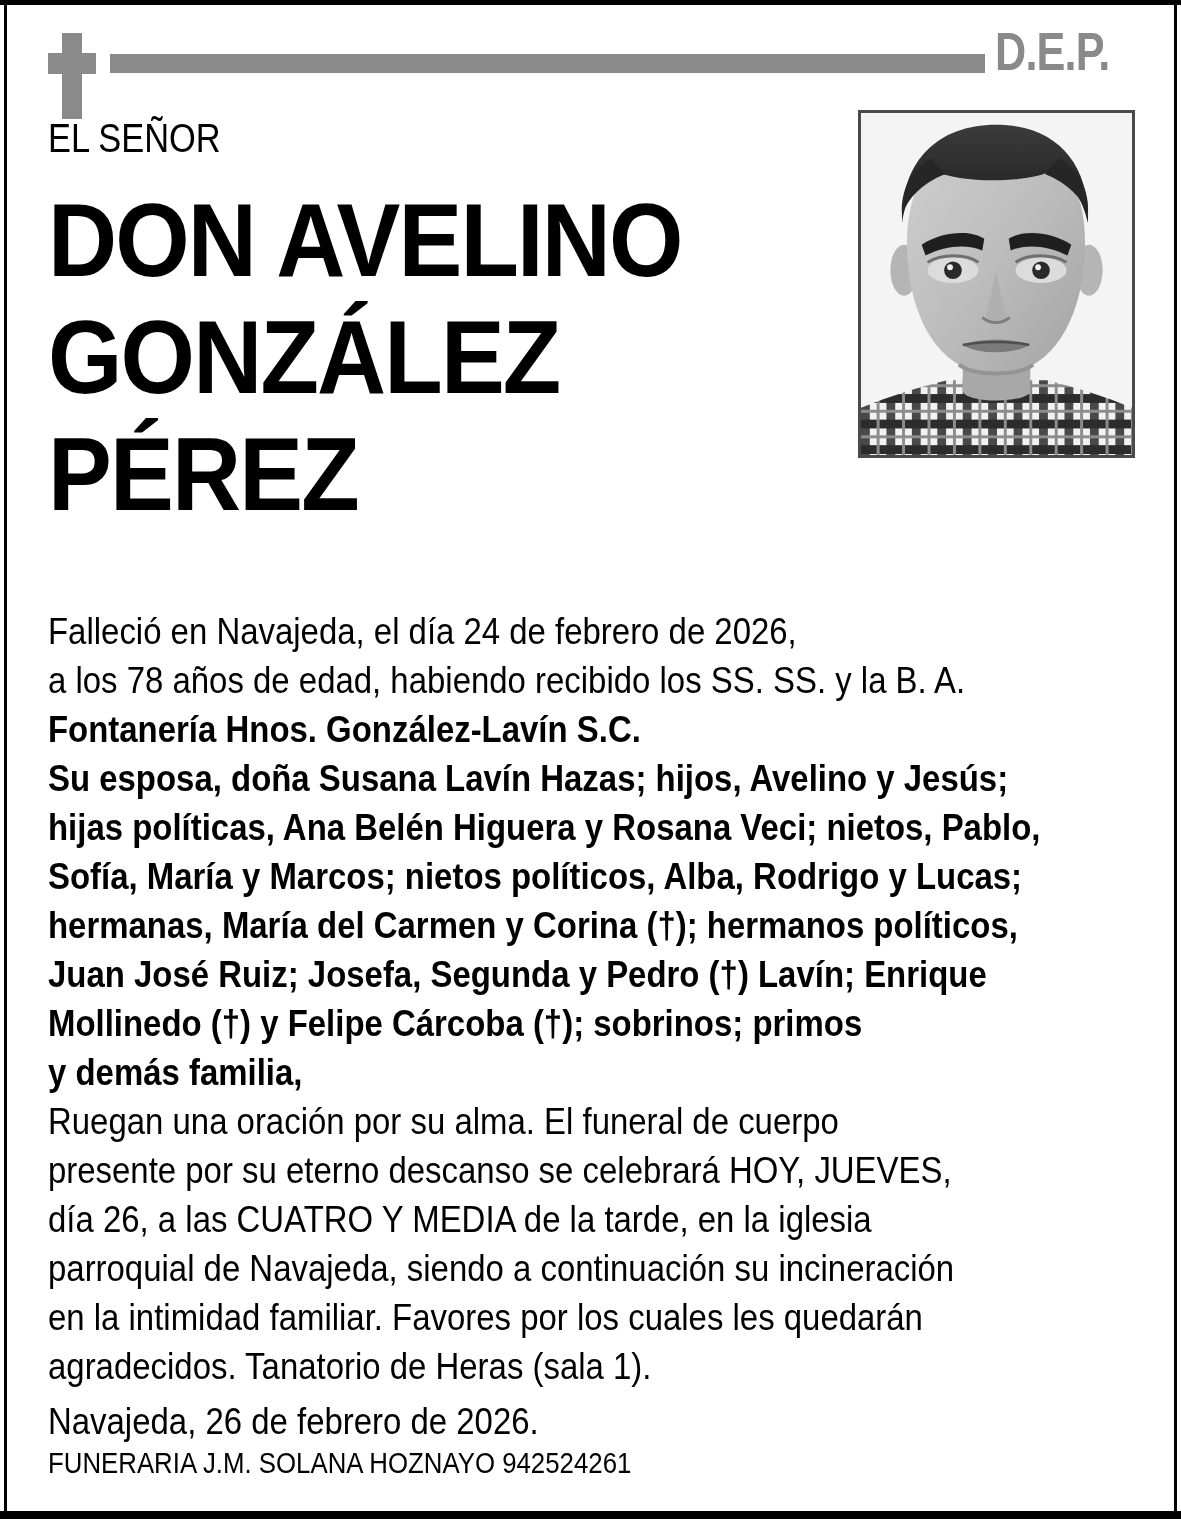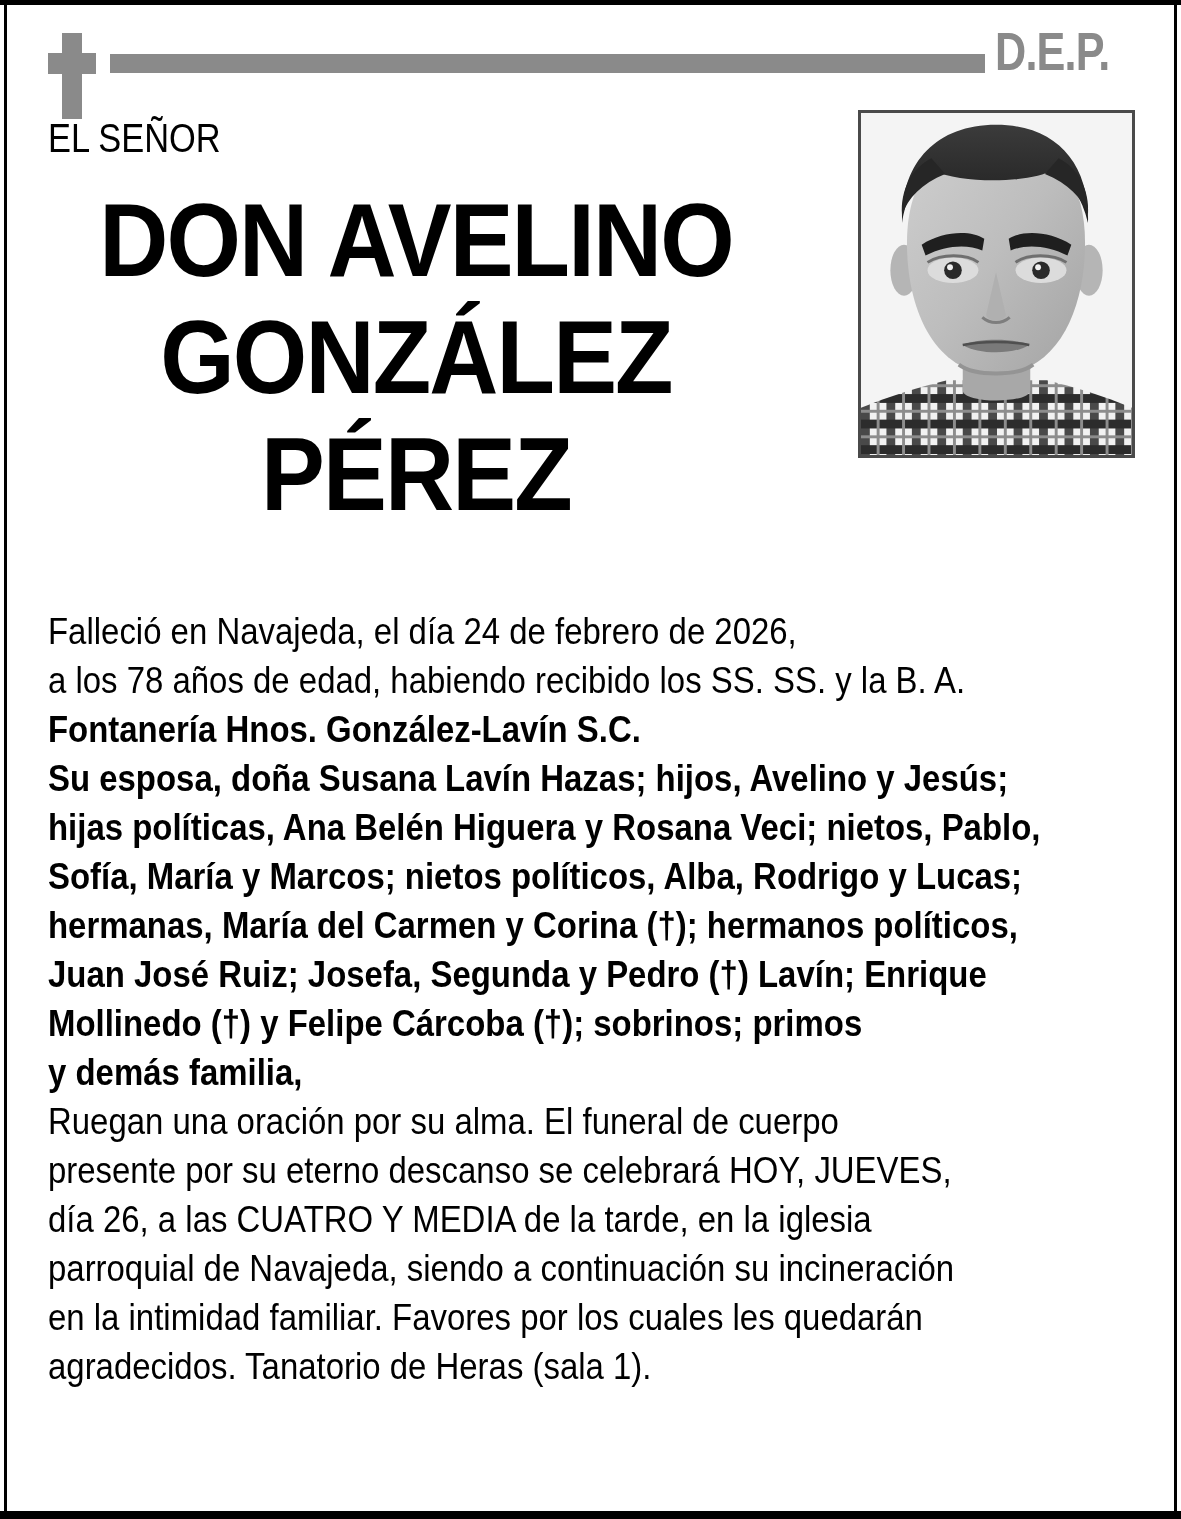--- a/index.html
+++ b/index.html
@@ -99,21 +99,20 @@
     transform-origin: left top;
     white-space: nowrap;
     line-height: 1;
   }
 
   
   .name-block {
     position: absolute;
     left: 48px; top: 182px;
     width: 800px;
-    text-align: center;
   }
   .name-line {
     font-family: "Liberation Sans Narrow", "Liberation Sans", sans-serif;
     font-size: 104px;
     font-weight: 700;
     color: #000000;
     letter-spacing: -2px;
     line-height: 117px;
     transform: scaleX(0.92);
     transform-origin: left top;
@@ -276,14 +275,18 @@
     <div class="tline bold">y demás familia,</div>
 
     <div class="tline reg">Ruegan una oración por su alma. El funeral de cuerpo</div>
     <div class="tline reg">presente por su eterno descanso se celebrará HOY, JUEVES,</div>
     <div class="tline reg">día 26, a las CUATRO Y MEDIA de la tarde, en la iglesia</div>
     <div class="tline reg">parroquial de Navajeda, siendo a continuación su incineración</div>
     <div class="tline reg">en la intimidad familiar. Favores por los cuales les quedarán</div>
     <div class="tline reg">agradecidos. Tanatorio de Heras (sala 1).</div>
   </div>
 
+  <div class="footer-block">
+    <div class="footer-place">Navajeda, 26 de febrero de 2026.</div>
+    <div class="footer-funeraria">FUNERARIA J.M. SOLANA HOZNAYO 942524261</div>
+  </div>
 
 </div>
 
 </body></html>

